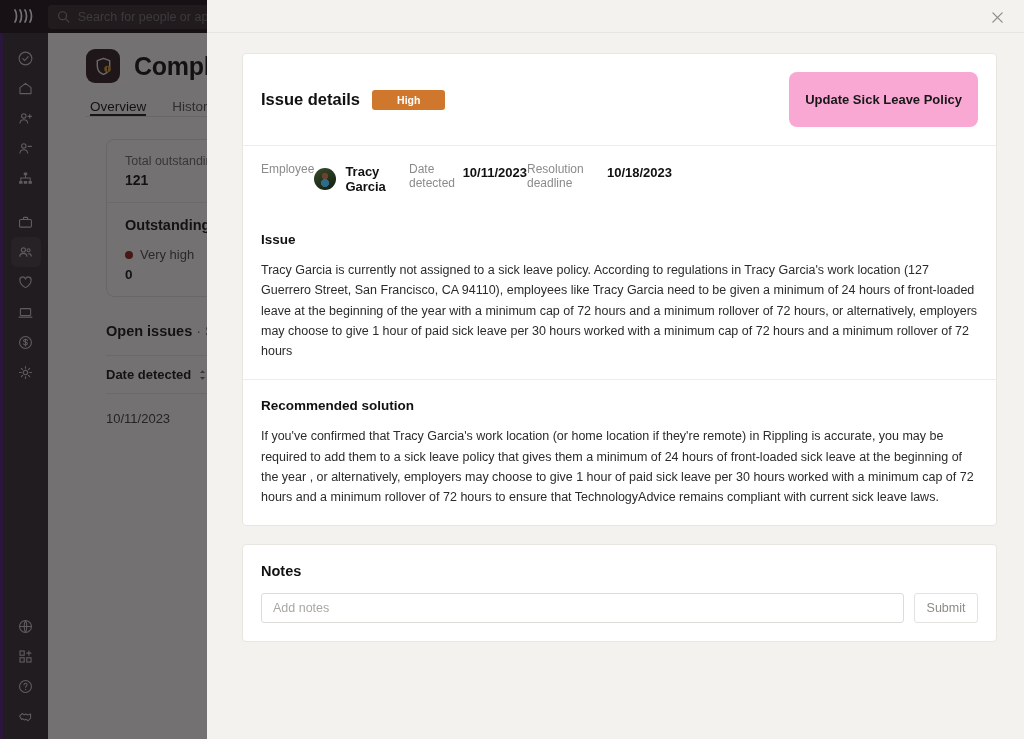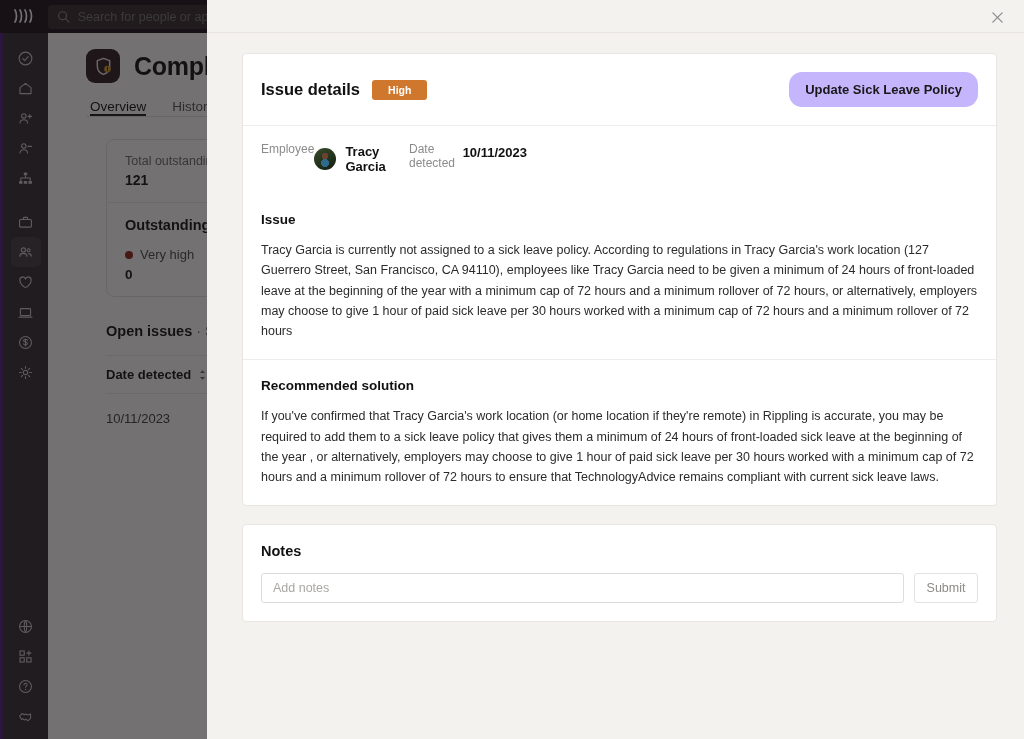--- a/index.html
+++ b/index.html
@@ -124,28 +124,28 @@
 
   #issue-head {
     display: flex; align-items: center; justify-content: space-between;
     padding: 18px;
   }
   #issue-head-left { display: flex; align-items: center; gap: 12px; }
   #issue-title { font-size: 16.5px; font-weight: 700; color: #111; }
   #priority-badge {
     background: #d0772e; color: #ffffff;
     font-size: 10.5px; font-weight: 700;
-    padding: 4px 16px; border-radius: 3px;
+    padding: 4px 25px; border-radius: 3px;
   }
   #issue-head-actions { display: flex; align-items: center; gap: 12px; }
   #primary-action {
-    background: #c4b5fd; color: #181818;
+    background: #f9a8d4; color: #181818;
     font-size: 13px; font-weight: 700;
-    border: none; border-radius: 13px;
-    padding: 10px 16px; cursor: pointer;
+    border: none; border-radius: 8px;
+    padding: 20px 16px; cursor: pointer;
     font-family: "Liberation Sans", sans-serif;
   }
   #secondary-action {
     background: #ffffff; color: #2f2730;
     font-size: 13px; font-weight: 400;
     border: 1px solid #5a4a55; border-radius: 3px;
     padding: 10px 16px; cursor: pointer;
     font-family: "Liberation Sans", sans-serif;
   }
 
@@ -385,20 +385,24 @@
           <span class="meta-label">Employee</span>
           <span class="meta-value-row">
             <span id="employee-avatar"></span>
             <span class="meta-value">Tracy Garcia</span>
           </span>
         </div>
         <div class="meta-field" style="width:118px;">
           <span class="meta-label">Date detected</span>
           <span class="meta-value" style="padding-top:3px;">10/11/2023</span>
         </div>
+        <div class="meta-field" style="width:145px;">
+          <span class="meta-label">Resolution deadline</span>
+          <span class="meta-value" style="padding-top:3px;">10/18/2023</span>
+        </div>
       </div>
 
       <div class="card-sec">
         <div class="sec-title">Issue</div>
         <div class="sec-body">Tracy Garcia is currently not assigned to a sick leave policy. According to regulations in Tracy Garcia's work location (127 Guerrero Street, San Francisco, CA 94110), employees like Tracy Garcia need to be given a minimum of 24 hours of front-loaded leave at the beginning of the year with a minimum cap of 72 hours and a minimum rollover of 72 hours, or alternatively, employers may choose to give 1 hour of paid sick leave per 30 hours worked with a minimum cap of 72 hours and a minimum rollover of 72 hours</div>
       </div>
 
       <div class="card-sec">
         <div class="sec-title">Recommended solution</div>
         <div class="sec-body">If you've confirmed that Tracy Garcia's work location (or home location if they're remote) in Rippling is accurate, you may be required to add them to a sick leave policy that gives them a minimum of 24 hours of front-loaded sick leave at the beginning of the year , or alternatively, employers may choose to give 1 hour of paid sick leave per 30 hours worked with a minimum cap of 72 hours and a minimum rollover of 72 hours to ensure that TechnologyAdvice remains compliant with current sick leave laws.</div>

